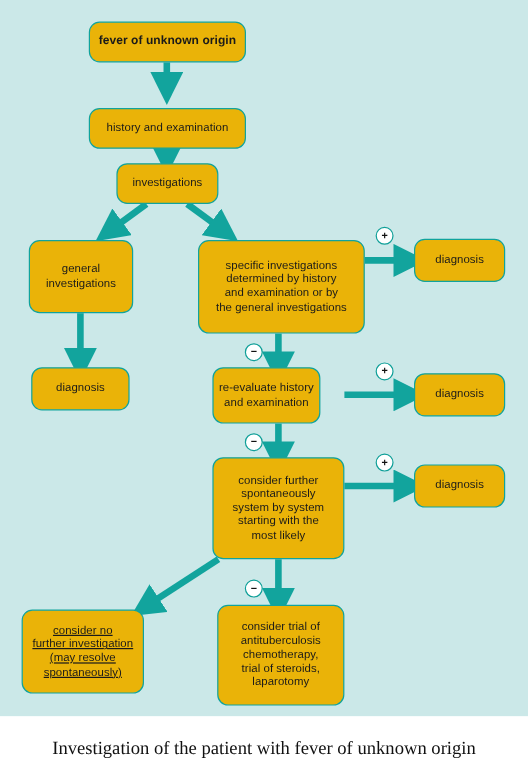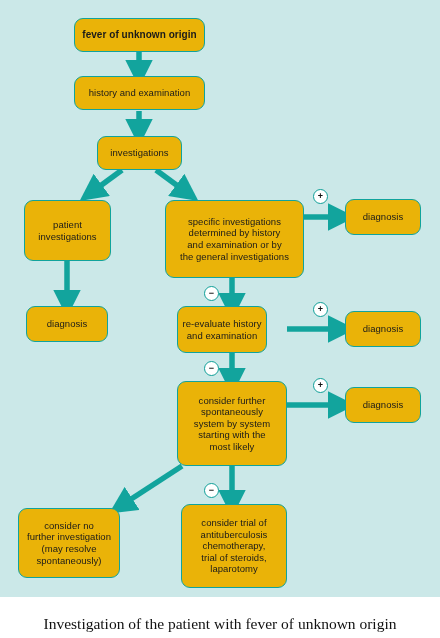--- a/index.html
+++ b/index.html
@@ -106,25 +106,25 @@
 
       <line x1="287" y1="405" x2="340" y2="405" stroke="#12a49d" stroke-width="5.5" marker-end="url(#ah)"></line>
 
       <line x1="182" y1="466" x2="122" y2="505" stroke="#12a49d" stroke-width="5.5" marker-end="url(#ah)"></line>
 
       <line x1="232" y1="466" x2="232" y2="502" stroke="#12a49d" stroke-width="5.5" marker-end="url(#ah)"></line>
     </svg>
 
     <div class="node bold" style="left:74px;top:18px;width:131px;height:34px;">fever of unknown origin</div>
 
-    <div class="node" style="left:74px;top:76px;width:131px;height:34px;">history and examination</div>
+    <div class="node" style="left:74px;top:90px;width:131px;height:34px;">history and examination</div>
 
     <div class="node" style="left:97px;top:136px;width:85px;height:34px;white-space:pre-line;">investigations</div>
 
-    <div class="node" style="left:24px;top:200px;width:87px;height:61px;white-space:pre-line;">patient
+    <div class="node" style="left:24px;top:200px;width:87px;height:61px;white-space:pre-line;">general
 investigations</div>
 
     <div class="node" style="left:165px;top:200px;width:139px;height:78px;white-space:pre-line;">specific investigations
 determined by history
 and examination or by
 the general investigations</div>
 
     <div class="node" style="left:26px;top:306px;width:82px;height:36px;">diagnosis</div>
 
     <div class="node" style="left:345px;top:199px;width:76px;height:36px;">diagnosis</div>
@@ -135,21 +135,21 @@
     <div class="node" style="left:345px;top:311px;width:76px;height:36px;">diagnosis</div>
 
     <div class="node" style="left:177px;top:381px;width:110px;height:85px;white-space:pre-line;">consider further
 spontaneously
 system by system
 starting with the
 most likely</div>
 
     <div class="node" style="left:345px;top:387px;width:76px;height:36px;">diagnosis</div>
 
-    <div class="node" style="left:18px;top:508px;width:102px;height:70px;white-space:pre-line;">consider no
+    <div class="node" style="left:18px;top:508px;width:102px;height:70px;white-space:pre-line;text-decoration:underline;">consider no
 further investigation
 (may resolve
 spontaneously)</div>
 
     <div class="node" style="left:181px;top:504px;width:106px;height:84px;white-space:pre-line;">consider trial of
 antituberculosis
 chemotherapy,
 trial of steroids,
 laparotomy</div>
 

